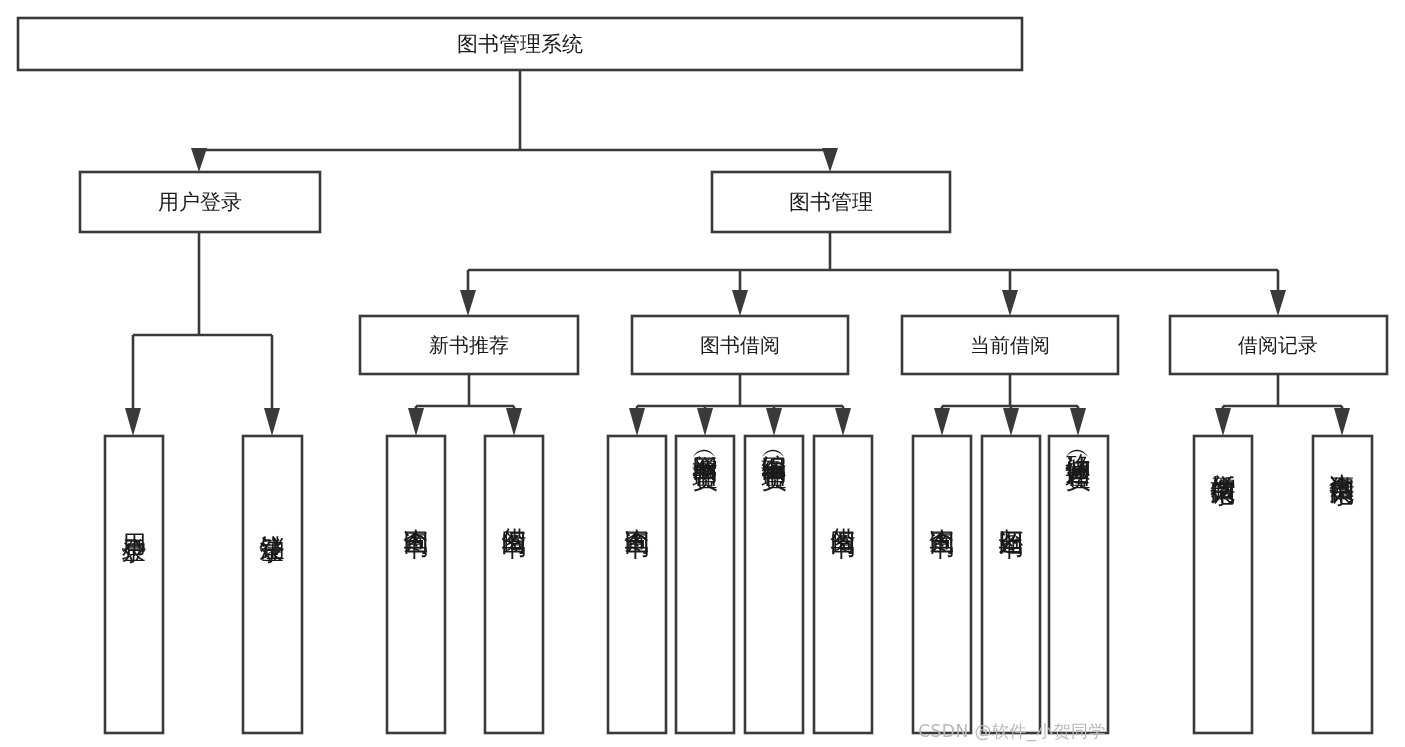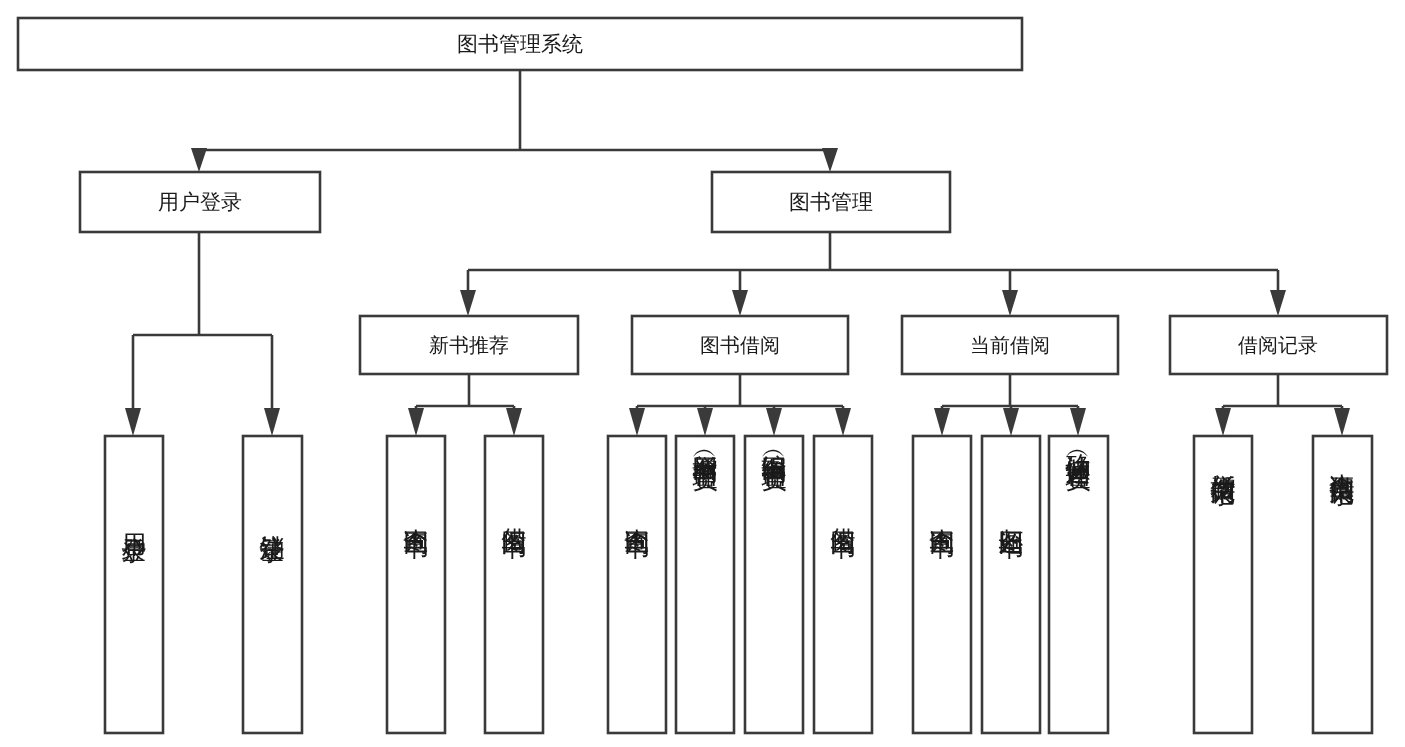--- a/index.html
+++ b/index.html
@@ -194,13 +194,14 @@
         <text class="vert-label" x="1223" y="459">新增借阅记录</text>
       </g>
       <g>
         <rect class="node-box" x="1313" y="436" width="59" height="297"></rect>
         <text class="vert-label" x="1342" y="459">查询借阅记录</text>
       </g>
 
     </g>
   </svg>
 
+  <div class="watermark">CSDN @软件_小贺同学</div>
 </div>
 
 </body></html>

